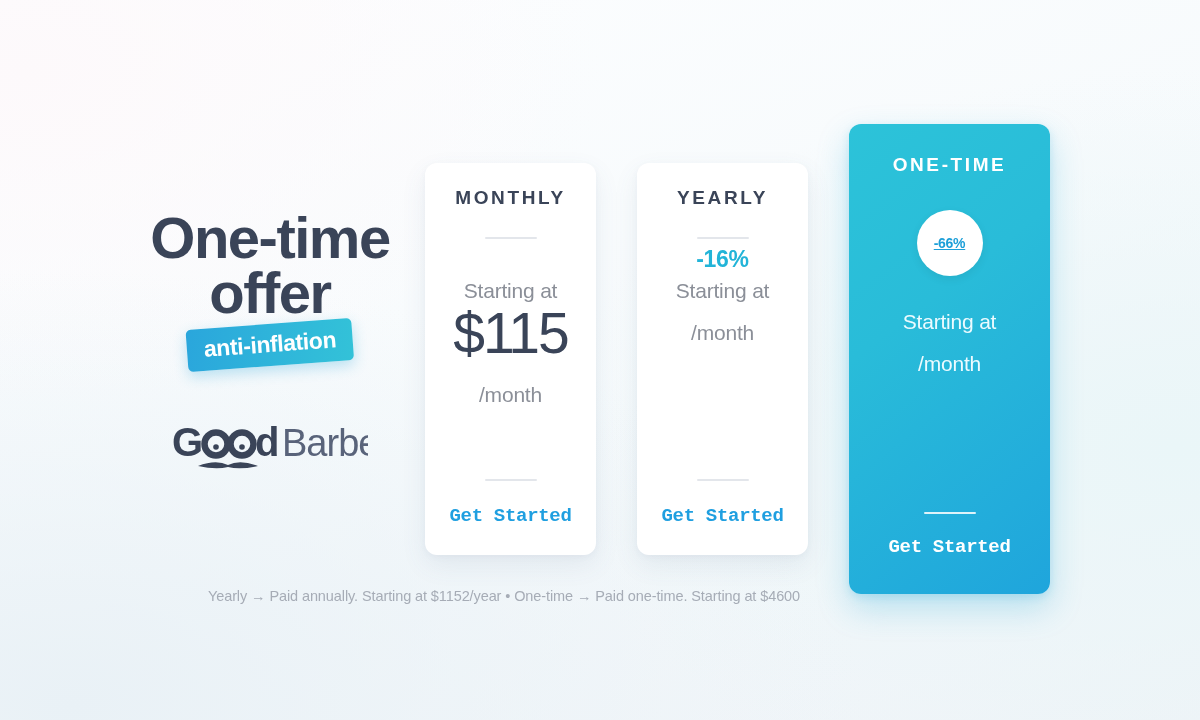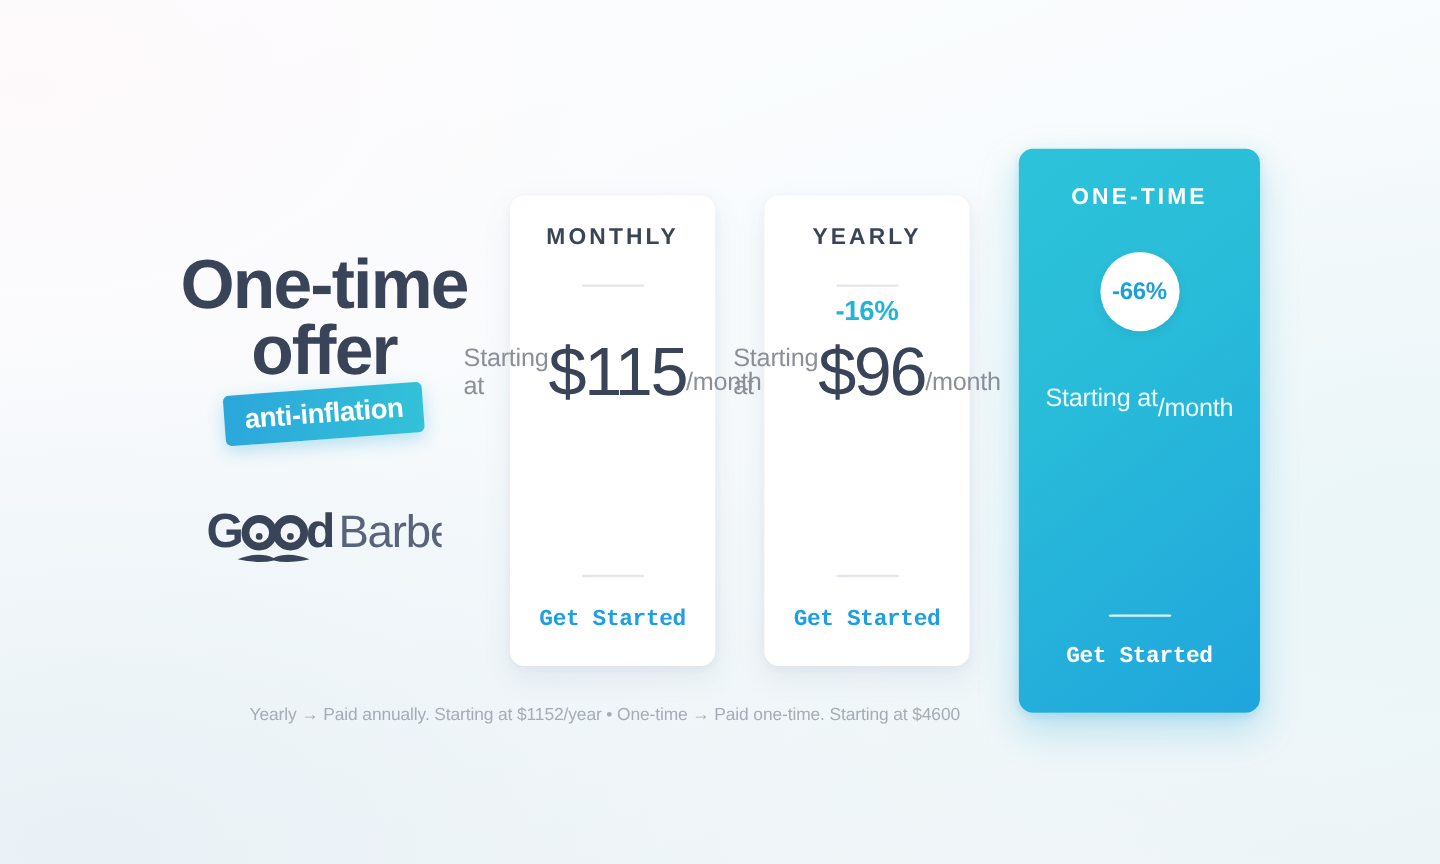--- a/index.html
+++ b/index.html
@@ -142,30 +142,31 @@
   }
 
   .circle-badge {
     width: 66px;
     height: 66px;
     border-radius: 50%;
     background: #ffffff;
     display: flex;
     align-items: center;
     justify-content: center;
-    font-size: 20px;
+    font-size: 14px;
     font-weight: bold;
     color: #1d9fd8;
     letter-spacing: -0.3px;
     box-shadow: 0 3px 10px rgba(0,0,0,0.07);
+    text-decoration: underline;
   }
 
   .price-block {
     display: flex;
-    flex-direction: row;
+    flex-direction: column;
     align-items: center;
   }
   .starting-at {
     font-size: 21px;
     color: #8b8f98;
     letter-spacing: -0.2px;
     line-height: 1.1;
   }
   .price {
     font-size: 57px;
@@ -262,21 +263,20 @@
     </div>
 
     <div class="card card--yearly">
       <h2 class="card-title">YEARLY</h2>
       <div class="divider"></div>
       <div class="discount-slot">
         <span class="discount">-16%</span>
       </div>
       <div class="price-block">
         <span class="starting-at">Starting at</span>
-        <span class="price">$96</span>
         <span class="per-month">/month</span>
       </div>
       <div class="spacer"></div>
       <div class="divider divider-bottom"></div>
       <button class="cta" style="margin:24px 0 28px 0;">Get Started</button>
     </div>
 
     <div class="card card--featured">
       <h2 class="card-title">ONE-TIME</h2>
       <div style="height:34px;"></div>

